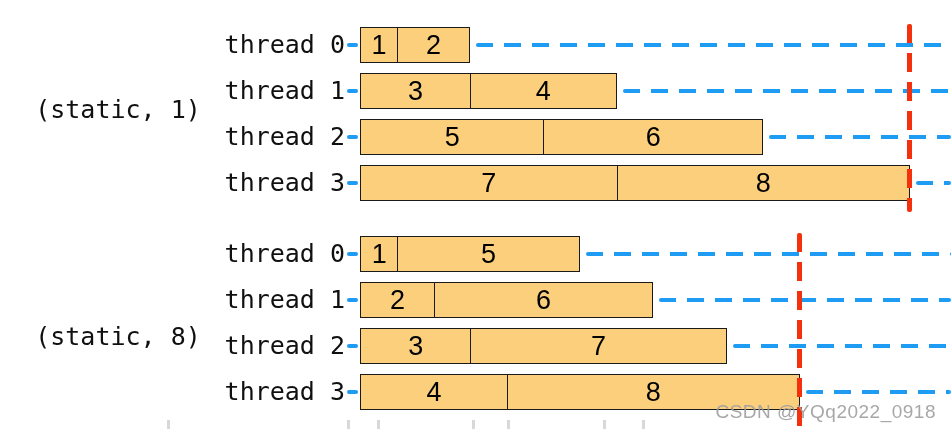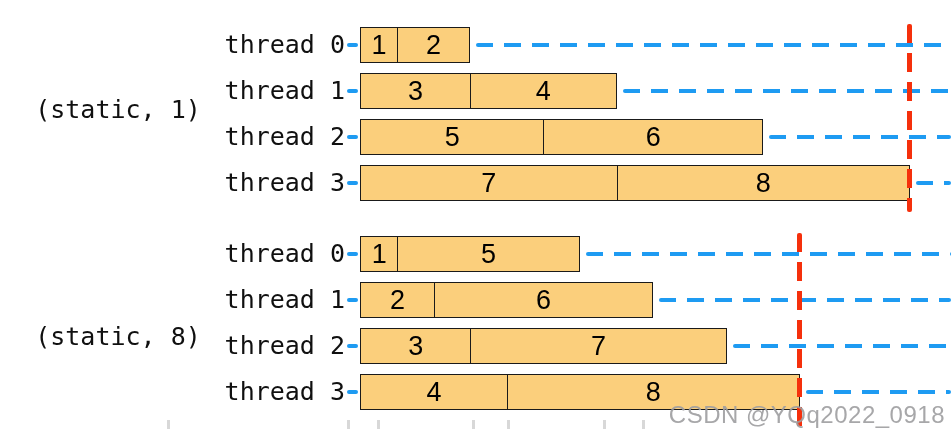--- a/index.html
+++ b/index.html
@@ -19,22 +19,22 @@
   .hdash{position:absolute;height:4px;border-radius:2px;
          background:repeating-linear-gradient(90deg,var(--blue) 0 17px,transparent 17px 28px);}
   .bar{position:absolute;height:36px;background:var(--bar-fill);
        border:1.5px solid var(--bar-border);box-sizing:border-box;display:flex;z-index:2;}
   .seg{height:100%;display:flex;align-items:center;justify-content:center;box-sizing:border-box;}
   .seg + .seg{border-left:1.5px solid var(--bar-border);}
   .seg span{font-family:"Liberation Sans", sans-serif;font-size:27px;color:#000;}
   .vdash{position:absolute;width:5px;border-radius:2px;z-index:4;
          background:repeating-linear-gradient(180deg,var(--red) 0 19px,transparent 19px 29px);}
   .tick{position:absolute;width:3px;height:9px;top:420px;background:var(--tick);}
-  .watermark{position:absolute;right:7px;top:401px;font-family:"Liberation Sans", sans-serif;
-             font-size:24px;color:var(--wm);letter-spacing:0.5px;z-index:6;opacity:0.9;}
+  .watermark{position:absolute;right:16px;top:401px;font-family:"Liberation Sans", sans-serif;
+             font-size:19px;color:var(--wm);letter-spacing:0.5px;z-index:6;opacity:0.9;}
 </style>
 </head>
 <body>
 
 <div class="canvas">
   <div id="built">
       <div class="glabel" style="top: 95px;">
         <div class="gline0">(static, 1)</div>
       </div>
       <div class="tlabel" style="top: 30px;">thread 0</div>

